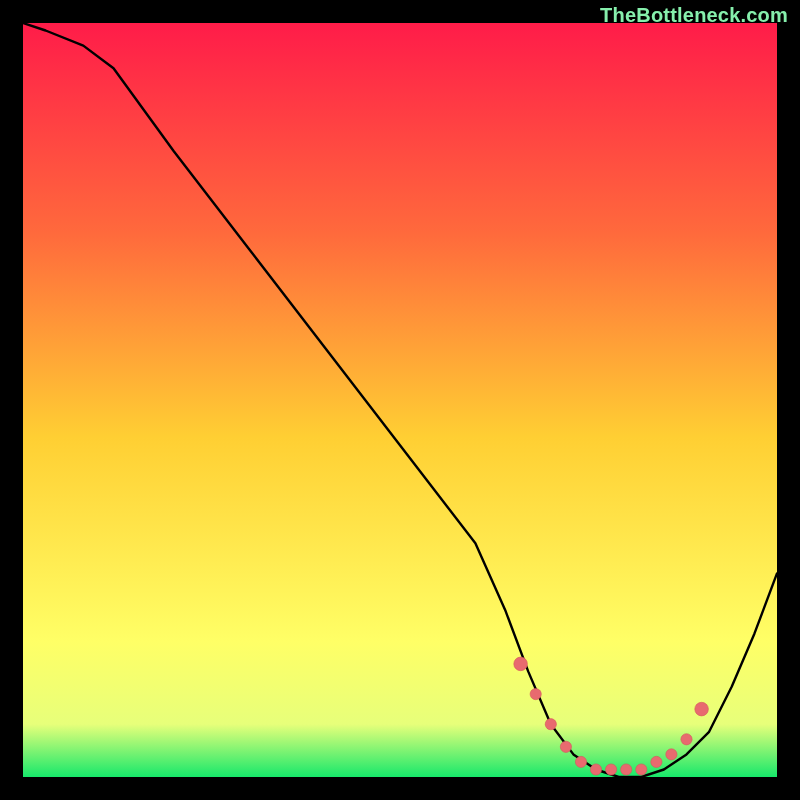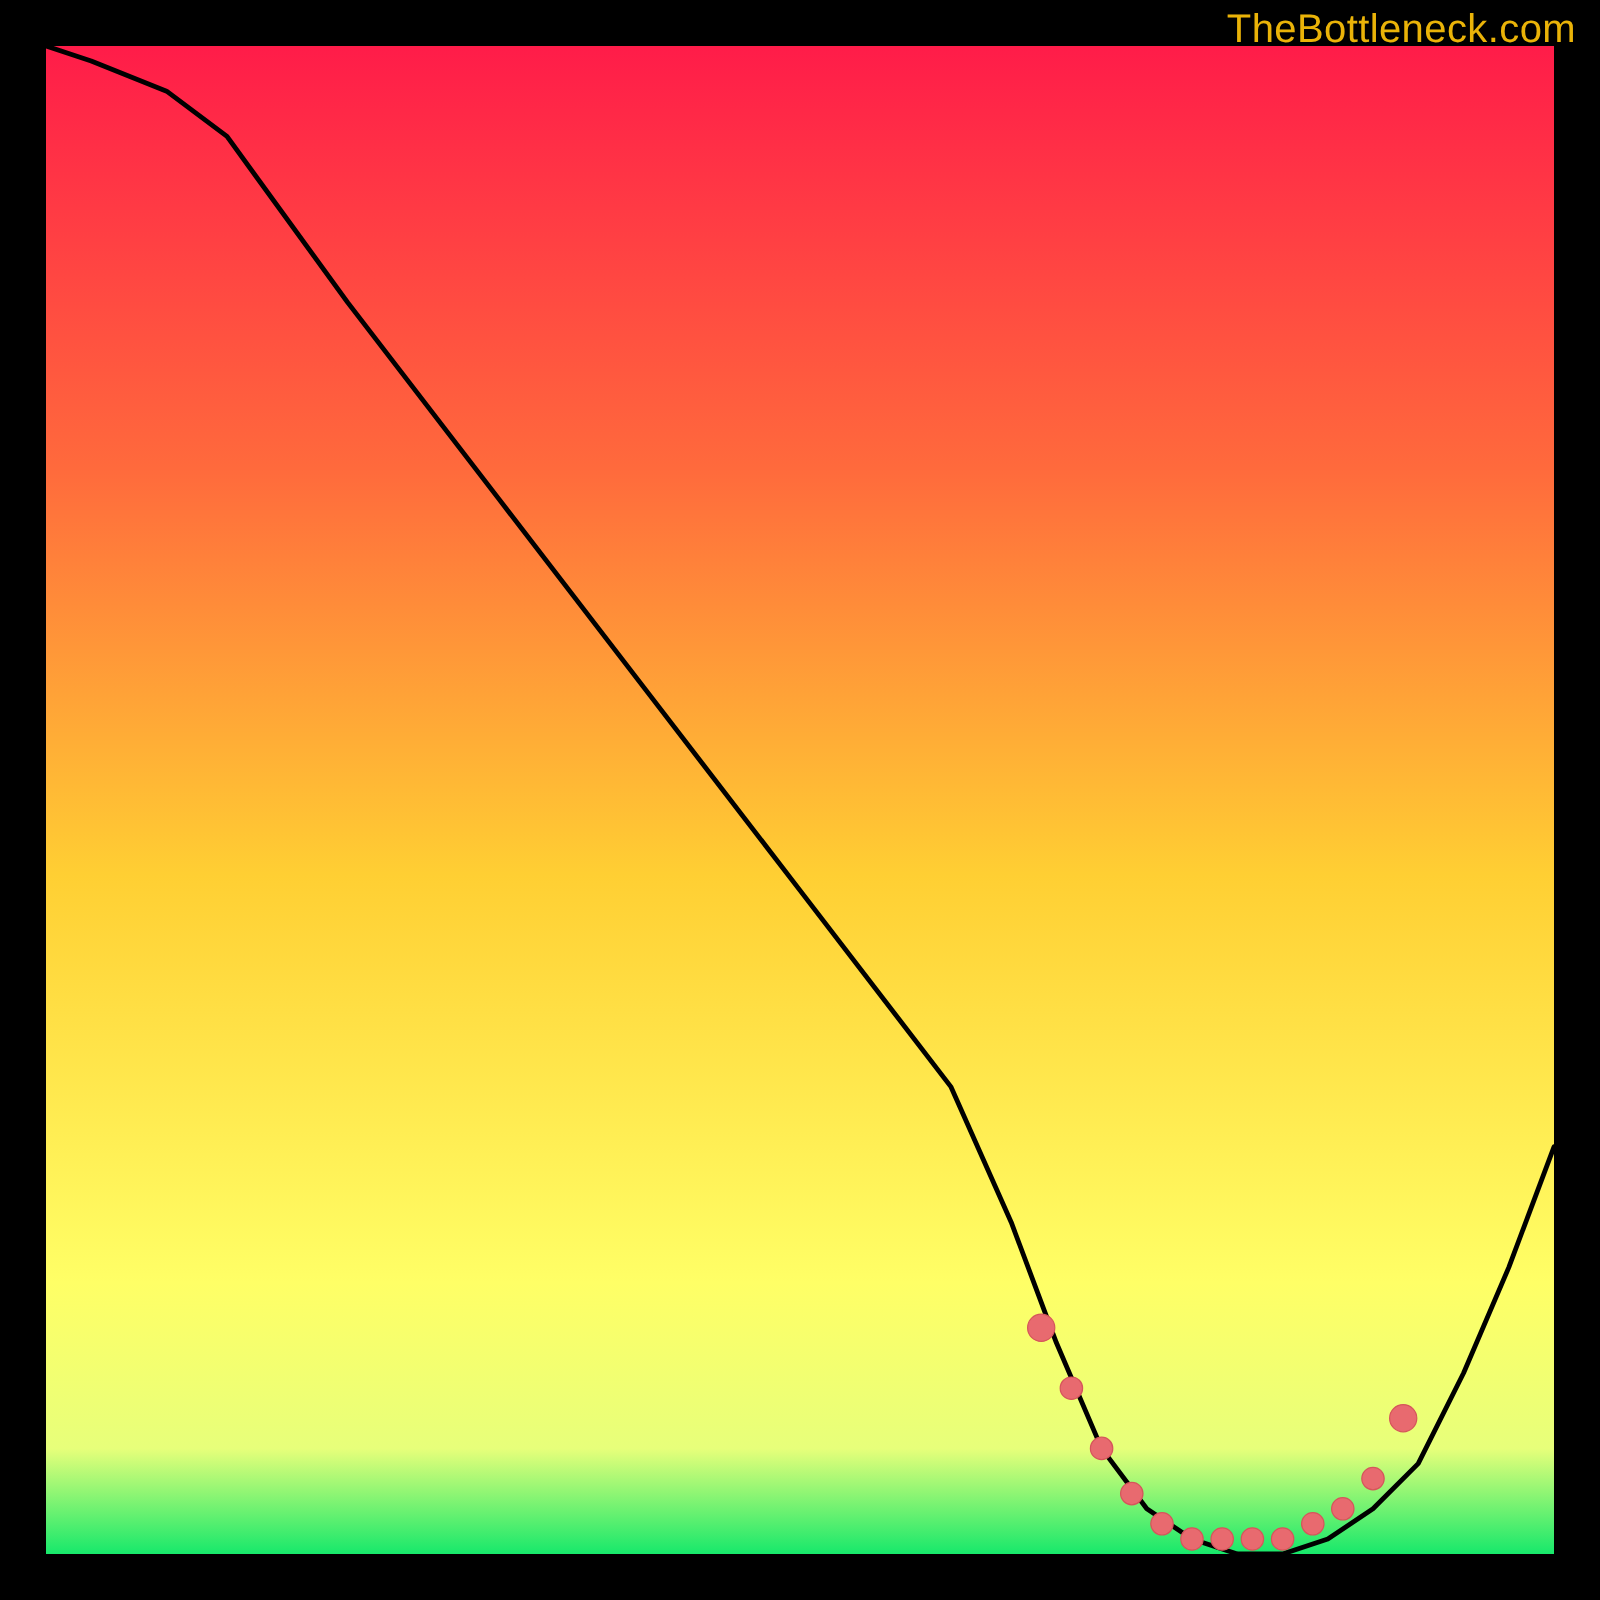--- a/index.html
+++ b/index.html
@@ -14,23 +14,23 @@
   .frame {
     position: absolute;
     left: 0; top: 0;
     width: 800px; height: 800px;
     background: #000;
   }
   .watermark {
     position: absolute;
     right: 12px;
     top: 4px;
-    color: #eab308;
+    color: #86efac;
     font-size: 20px;
-    font-weight: 400;
+    font-weight: 700;
     letter-spacing: 0.2px;
   }
   .plot-wrap {
     position: absolute;
     left: 23px;
     top: 23px;
     width: 754px;
     height: 754px;
   }
   svg { display:block; }

